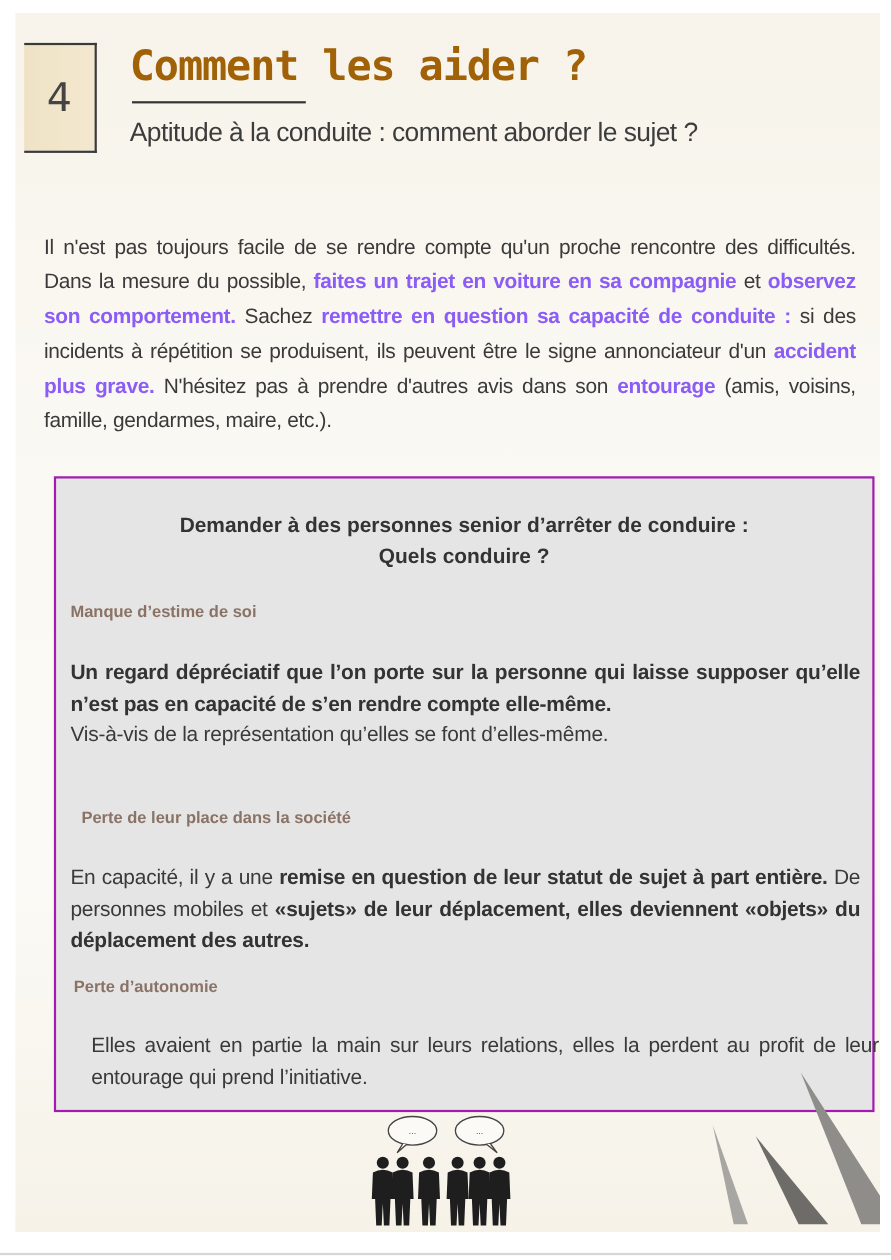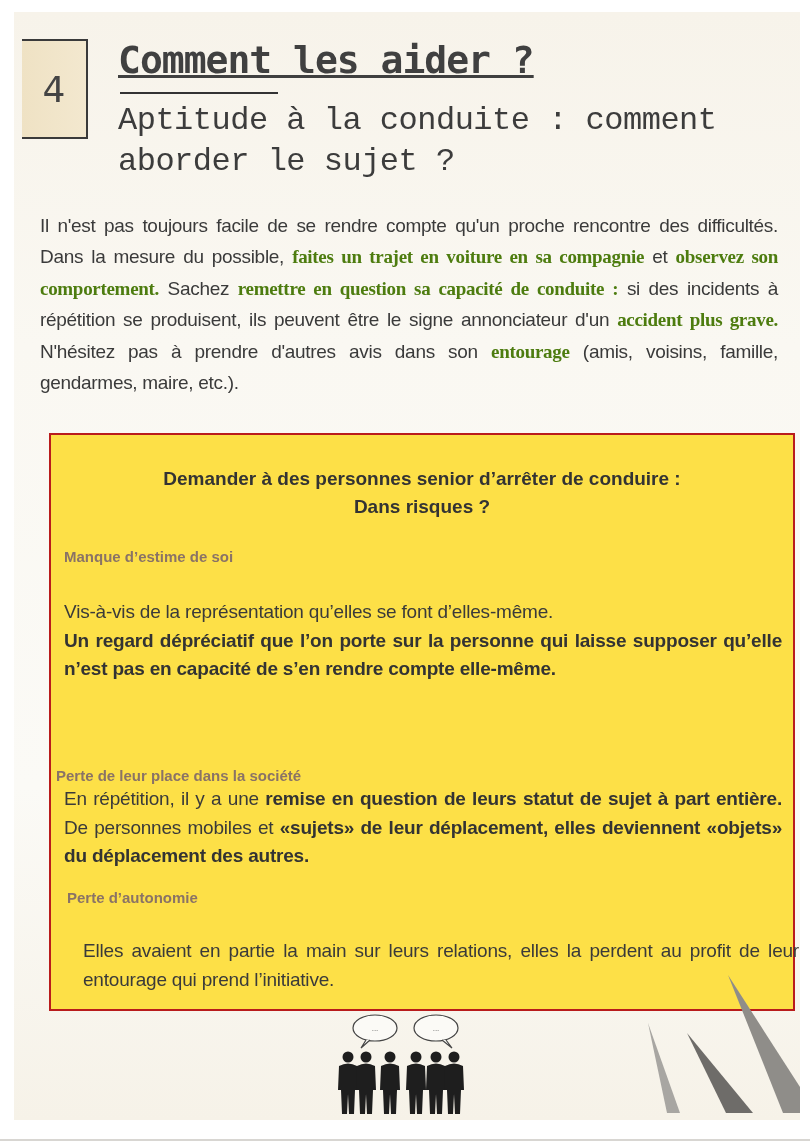--- a/index.html
+++ b/index.html
@@ -23,39 +23,39 @@
     background: linear-gradient(90deg, #efe2c4, #f3e8cf);
     box-sizing: border-box;
     display: flex; align-items: center; justify-content: center;
   }
   .num-box span {
     font-family: "DejaVu Sans", sans-serif; font-size: 36px; color: #444; font-weight: normal;
   }
   .title {
     position: absolute; left: 118px; top: 38px;
     font-family: "DejaVu Sans Mono", monospace; font-weight: bold; font-size: 38px;
-    color: #404040; letter-spacing: -1px; text-decoration: underline;
+    color: #a16207; letter-spacing: -1px;
   }
   .title-rule {
     position: absolute; left: 120px; top: 92px; width: 158px; height: 2px; background: #333;
   }
   .subtitle {
     position: absolute; left: 118px; top: 100px; width: 640px;
-    font-family: Liberation Mono, monospace; font-size: 32px; line-height: 41px;
+    font-family: Liberation Sans, sans-serif; font-size: 24px; line-height: 41px;
     color: #3c3c3c; letter-spacing: -0.5px;
   }
   .intro {
     position: absolute; left: 40px; top: 210px; width: 738px;
     font-size: 19px; line-height: 31.4px; color: #3a3a3a; text-align: justify;
     letter-spacing: -0.3px;
   }
-  .intro b { font-weight: bold; color: #4d7c0f; font-family: Liberation Serif, serif; }
+  .intro b { font-weight: bold; color: #8b5cf6; }
   .box {
     position: absolute; left: 49px; top: 433px; width: 746px; height: 578px;
-    border: 2px solid #b91c1c; background: #fde047; box-sizing: border-box;
+    border: 2px solid #a21caf; background: #e5e5e5; box-sizing: border-box;
   }
   .box-title {
     position: absolute; left: 0; right: 0; top: 30px; text-align: center;
     font-size: 19px; font-weight: bold; line-height: 28px; color: #333;
   }
   .sec-head {
     position: absolute; font-size: 15px; font-weight: bold; color: #8a7366;
   }
   .sec-text {
     position: absolute; left: 13px; width: 718px; font-size: 19px; line-height: 28.5px; color: #3a3a3a;
@@ -77,32 +77,32 @@
 
 <div class="title">Comment les aider ?</div>
 <div class="title-rule"></div>
 <div class="subtitle">Aptitude à la conduite : comment aborder le sujet ?</div>
 
 <div class="intro" id="intro"><span>Il n'est pas toujours facile de se rendre compte qu'un proche rencontre des difficultés. Dans la mesure du possible, </span><b>faites un trajet en voiture en sa compagnie</b><span> et </span><b>observez son comportement.</b><span> Sachez </span><b>remettre en question sa capacité de conduite :</b><span> si des incidents à répétition se produisent, ils peuvent être le signe annonciateur d'un </span><b>accident plus grave.</b><span> N'hésitez pas à prendre d'autres avis dans son </span><b>entourage</b><span> (amis, voisins, famille, gendarmes, maire, etc.).</span></div>
 
 <div class="box">
   <div class="box-title">
     <div>Demander à des personnes senior d’arrêter de conduire :</div>
-    <div>Dans risques ?</div>
+    <div>Quels conduire ?</div>
   </div>
 
   <div class="sec-head" style="left:13px; top:113px;">Manque d’estime de soi</div>
   <div class="sec-text" style="top:163px;" id="sec0">
+      <div><b>Un regard dépréciatif que l’on porte sur la personne qui laisse supposer qu’elle n’est pas en capacité de s’en rendre compte elle-même.</b></div>
       <div><span>Vis-à-vis de la représentation qu’elles se font d’elles-même.</span></div>
-      <div><b>Un regard dépréciatif que l’on porte sur la personne qui laisse supposer qu’elle n’est pas en capacité de s’en rendre compte elle-même.</b></div>
     </div>
 
-  <div class="sec-head" style="left:5px; top:300px;margin-top:32px;">Perte de leur place dans la société</div>
+  <div class="sec-head" style="left:23px; top:300px;">Perte de leur place dans la société</div>
   <div class="sec-text" style="top:350px;" id="sec1">
-      <div><span>En répétition, il y a une </span><b>remise en question de leurs statut de sujet à part entière.</b><span> De personnes mobiles et </span><b>«sujets» de leur déplacement, elles deviennent «objets» du déplacement des autres.</b></div>
+      <div><span>En capacité, il y a une </span><b>remise en question de leur statut de sujet à part entière.</b><span> De personnes mobiles et </span><b>«sujets» de leur déplacement, elles deviennent «objets» du déplacement des autres.</b></div>
     </div>
 
   <div class="sec-head" style="left:16px; top:454px;">Perte d’autonomie</div>
   <div class="sec-text" style="left:32px; width:716px; top:502px;" id="sec2">
       <div><span>Elles avaient en partie la main sur leurs relations, elles la perdent au profit de leur entourage qui prend l’initiative.</span></div>
     </div>
 </div>
 
 <svg class="people" viewBox="0 0 150 105">
   <g>

